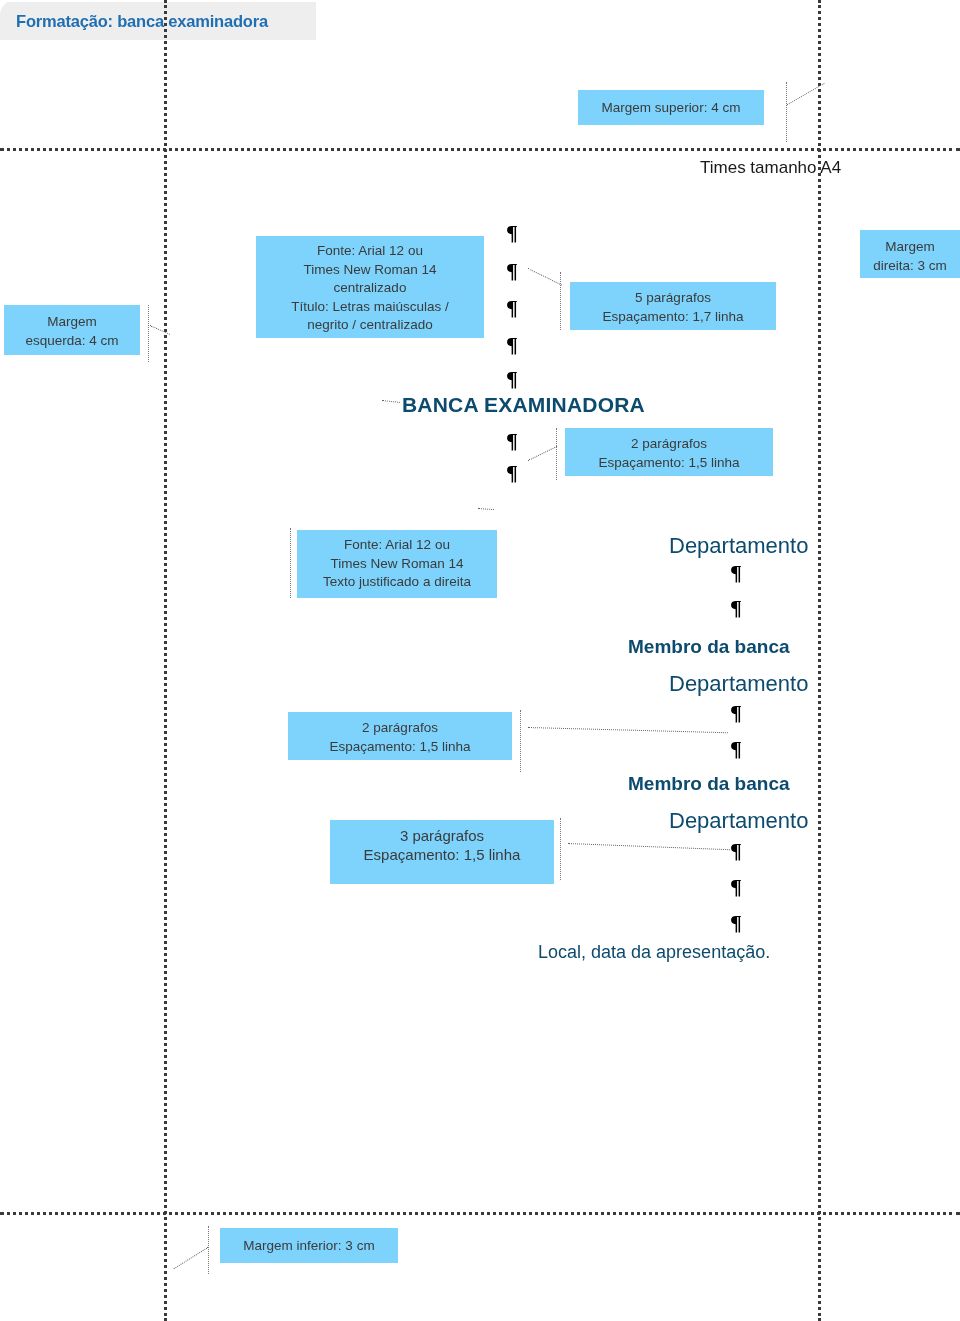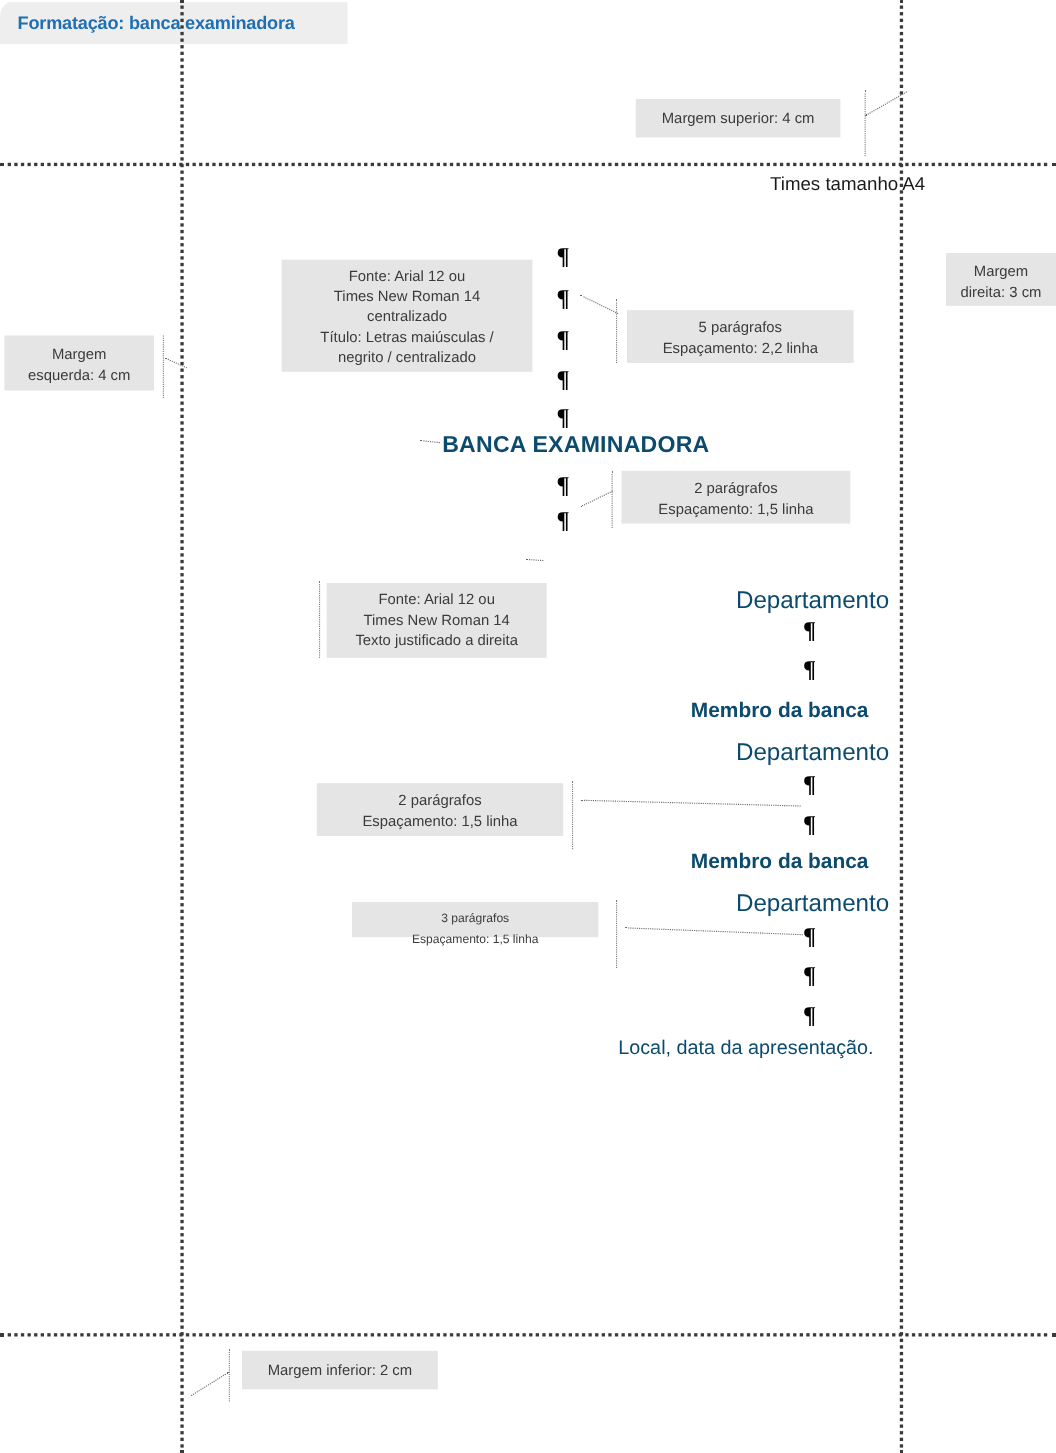--- a/index.html
+++ b/index.html
@@ -49,21 +49,21 @@
   }
   .guide-v {
     position: absolute;
     width: 0;
     border-left: 3px dotted #3a3a3a;
   }
 
   
   .callout {
     position: absolute;
-    background: #e5e5e5;
+    background: #7dd3fc;
     color: #3b3b3b;
     font-size: 13px;
     line-height: 16.5px;
     text-align: center;
     box-sizing: border-box;
     padding: 7px 10px;
     white-space: pre-line;
   }
 
   
@@ -133,41 +133,41 @@
   <div class="doc-text" style="left:700px; top:158px; font-size:17px; color:#1a1a1a;">Times tamanho A4</div>
 
   <div class="callout" style="left:4px; top:305px; width:136px; height:50px; font-size:13.5px; line-height:19px;">Margem
 esquerda: 4 cm</div>
   <div class="leader-v" style="left:148px; top:305px; height:57px;"></div>
   <div class="leader" style="left:150px; top:325px; width:22px; transform: rotate(24deg);"></div>
 
   <div class="callout" style="left:860px; top:230px; width:100px; height:48px; font-size:13.5px; line-height:19px;">Margem
 direita: 3 cm</div>
 
-  <div class="callout" style="left:220px; top:1228px; width:178px; height:35px; font-size:13.5px; line-height:21px; padding-top:7px;">Margem inferior: 2 cm</div>
+  <div class="callout" style="left:220px; top:1228px; width:178px; height:35px; font-size:13.5px; line-height:21px; padding-top:7px;">Margem inferior: 3 cm</div>
   <div class="leader-v" style="left:208px; top:1226px; height:48px;"></div>
   <div class="leader" style="left:208px; top:1248px; width:40px; transform: rotate(148deg);"></div>
 
   <div class="callout" style="left:256px; top:236px; width:228px; height:102px; font-size:13.5px; line-height:18.5px; padding-top:6px;">Fonte:  Arial 12 ou
 Times New Roman 14
 centralizado
 Título: Letras maiúsculas /
 negrito / centralizado</div>
 
   <div class="pilcrow" style="left:506px; top:222px;">¶</div>
   <div class="pilcrow" style="left:506px; top:260px;">¶</div>
   <div class="pilcrow" style="left:506px; top:297px;">¶</div>
   <div class="pilcrow" style="left:506px; top:334px;">¶</div>
   <div class="pilcrow" style="left:506px; top:368px;">¶</div>
 
   <div class="leader-v" style="left:560px; top:272px; height:58px;"></div>
   <div class="leader" style="left:528px; top:268px; width:38px; transform: rotate(26deg);"></div>
 
   <div class="callout" style="left:570px; top:282px; width:206px; height:48px; font-size:13.5px; line-height:19px; padding-top:6px;">5 parágrafos
-Espaçamento: 2,2 linha</div>
+Espaçamento: 1,7 linha</div>
 
   <div class="doc-text doc-heading" style="left:402px; top:393px;">BANCA EXAMINADORA</div>
   <div class="leader" style="left:382px; top:400px; width:18px; transform: rotate(6deg);"></div>
 
   <div class="pilcrow" style="left:506px; top:430px;">¶</div>
   <div class="pilcrow" style="left:506px; top:462px;">¶</div>
 
   <div class="leader-v" style="left:556px; top:428px; height:52px;"></div>
   <div class="leader" style="left:528px; top:460px; width:32px; transform: rotate(-26deg);"></div>
 
@@ -197,20 +197,20 @@
   <div class="leader-v" style="left:520px; top:710px; height:62px;"></div>
   <div class="leader" style="left:528px; top:727px; width:200px; transform: rotate(1.5deg);"></div>
 
   <div class="doc-text doc-name" style="left:628px; top:773px; font-weight:bold;">Membro da banca</div>
   <div class="doc-text doc-dept" style="left:669px; top:808px;">Departamento</div>
 
   <div class="pilcrow" style="left:730px; top:840px;">¶</div>
   <div class="pilcrow" style="left:730px; top:876px;">¶</div>
   <div class="pilcrow" style="left:730px; top:912px;">¶</div>
 
-  <div class="callout" style="left:320px; top:820px; width:224px; height:32px; font-size:11px; line-height:19px; padding-top:6px;">3 parágrafos
+  <div class="callout" style="left:330px; top:820px; width:224px; height:64px; font-size:15px; line-height:19px; padding-top:6px;">3 parágrafos
 Espaçamento: 1,5 linha</div>
   <div class="leader-v" style="left:560px; top:818px; height:62px;"></div>
   <div class="leader" style="left:568px; top:843px; width:162px; transform: rotate(2.2deg);"></div>
 
-  <div class="doc-text doc-local" style="left:538px; top:942px;margin-left:24px;">Local, data da apresentação.</div>
+  <div class="doc-text doc-local" style="left:538px; top:942px;">Local, data da apresentação.</div>
 
 </div>
 
 </body></html>

